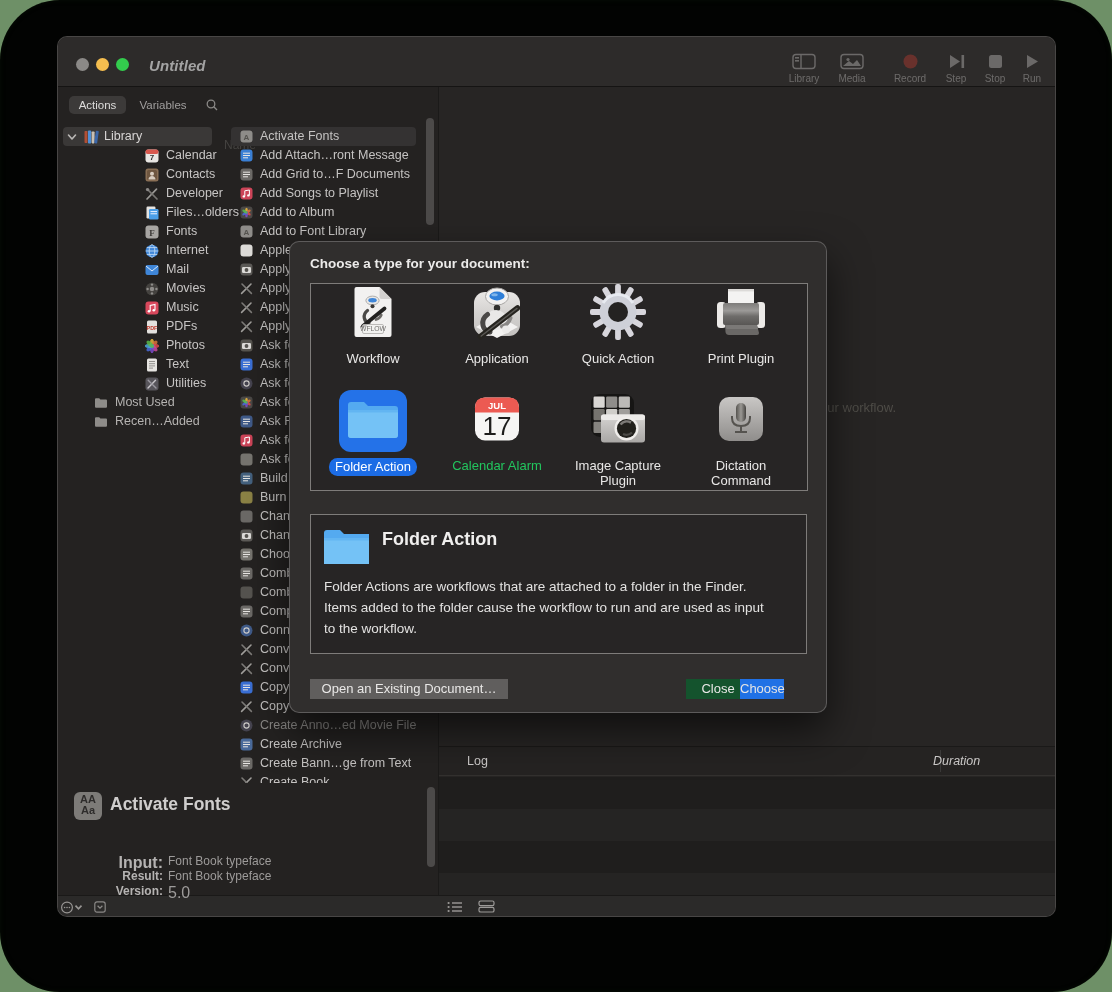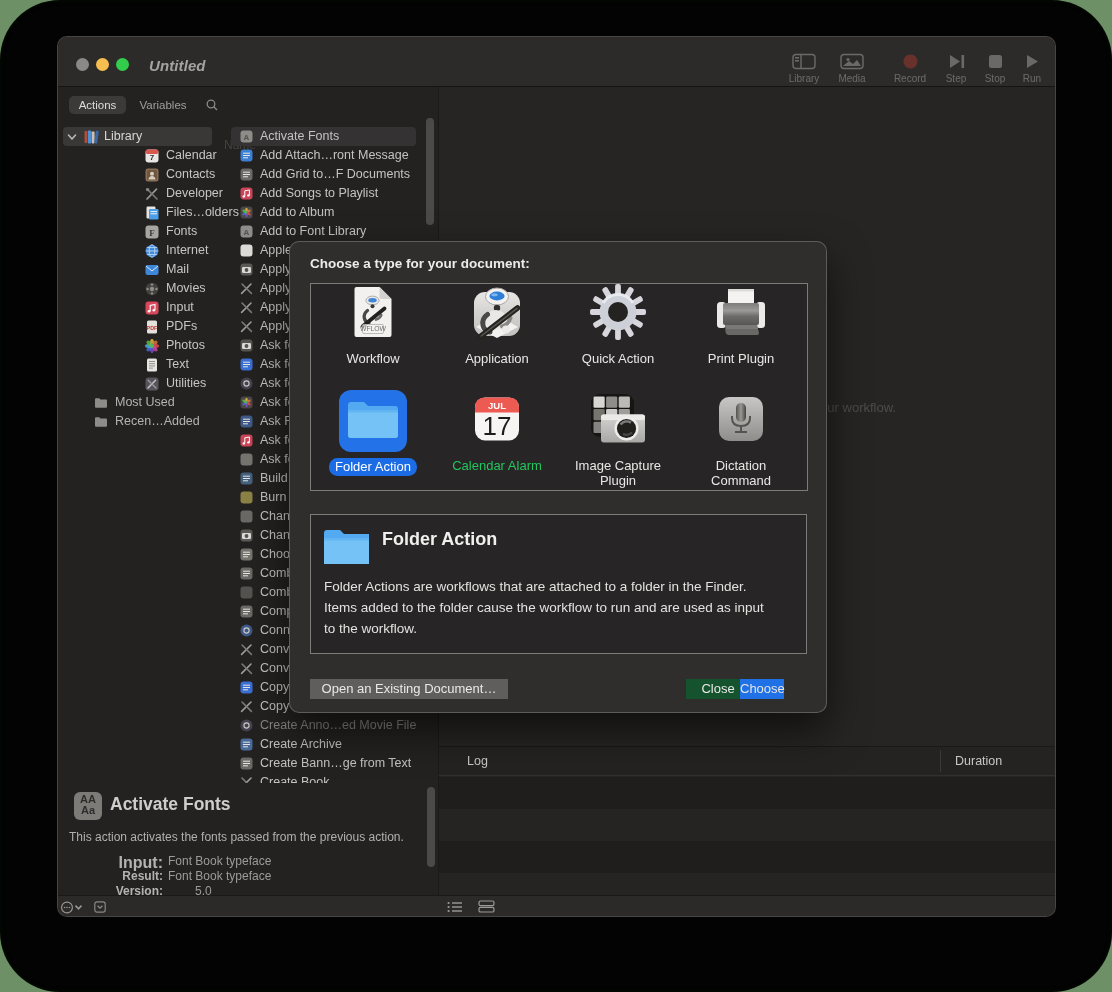--- a/index.html
+++ b/index.html
@@ -208,21 +208,21 @@
             </svg></span>
           <span class="tx">Movies</span>
         </div>
 <div class="srow" style="top:180.0px;">
           <span class="ic"><svg width="14" height="14" viewBox="0 0 14 14" style="">
               <rect x="0.5" y="0.5" width="13" height="13" rx="3" fill="#d8485c"></rect>
               <path d="M5.2 10.2 V4.4 L10 3.4 V9.2" stroke="#fff" stroke-width="1.1" fill="none"></path>
               <circle cx="4" cy="10.2" r="1.3" fill="#fff"></circle>
               <circle cx="8.8" cy="9.2" r="1.3" fill="#fff"></circle>
             </svg></span>
-          <span class="tx">Input</span>
+          <span class="tx">Music</span>
         </div>
 <div class="srow" style="top:199.0px;">
           <span class="ic"><svg width="14" height="14" viewBox="0 0 14 14" style="">
               <rect x="2" y="0.5" width="10" height="13" rx="1.5" fill="#e3e1de"></rect>
               <text x="7" y="9.8" font-size="5.4" font-weight="bold" text-anchor="middle" fill="#c0392b" font-family="Liberation Sans">PDF</text>
             </svg></span>
           <span class="tx">PDFs</span>
         </div>
 <div class="srow" style="top:218.0px;">
           <span class="ic"><svg width="14" height="14" viewBox="0 0 14 14" style="">
@@ -529,38 +529,37 @@
             </svg></span>
           <span class="tx">Create Book</span>
         </div>
       </div>
       <div class="vscroll" style="left:368px;top:31px;height:107px;"></div>
       <div class="descarea">
 <div style="position:absolute;left:16px;top:6px;width:28px;height:28px;border-radius:6px;background:#7d7b78;">
  <div style="position:absolute;left:0;top:2px;width:100%;text-align:center;font-size:11px;font-weight:bold;color:#2e2c2b;line-height:11px;">AA<br>Aa</div>
 </div>
 <div style="position:absolute;left:52px;top:8px;font-size:17.5px;font-weight:bold;color:#cfcdcc;">Activate Fonts</div>
-<div style="position:absolute;left:11px;top:44px;font-size:12px;color:#b2b0af;">This action activates the fonts passed from the previous action.</div>
 <div style="position:absolute;left:0;top:68px;width:105px;text-align:right;font-size:16px;font-weight:bold;color:#b5b3b2;">Input:</div>
 <div style="position:absolute;left:110px;top:68px;font-size:12px;color:#9d9b9a;">Font Book typeface</div>
 <div style="position:absolute;left:0;top:83px;width:105px;text-align:right;font-size:12px;font-weight:bold;color:#b5b3b2;">Result:</div>
 <div style="position:absolute;left:110px;top:83px;font-size:12px;color:#9d9b9a;">Font Book typeface</div>
 <div style="position:absolute;left:0;top:98px;width:105px;text-align:right;font-size:12px;font-weight:bold;color:#b5b3b2;">Version:</div>
-<div style="position:absolute;left:110px;top:98px;font-size:12px;color:#9d9b9a;margin-left:27px;">5.0</div>
+<div style="position:absolute;left:110px;top:98px;font-size:16px;color:#9d9b9a;">5.0</div>
 <div class="vscroll" style="left:369px;top:1px;height:80px;"></div>
 </div>
     </div>
     <div style="position:absolute;left:380px;top:50px;width:1px;height:810px;background:#1b1a19;"></div>
     <div class="rightpane">
       <div class="placeholder">Drag actions or files here to build your workflow.</div>
       <div class="logpane">
         <div class="loghead">
           <div class="t" style="left:28px;">Log</div>
           <div style="position:absolute;left:501px;top:3px;width:1px;height:22px;background:#3a3938;"></div>
-          <div class="t" style="left:516px;">Duration</div>
+          <div class="t" style="left:494px;font-style:italic;">Duration</div>
         </div>
         <div class="stripe" style="top:30px;height:32px;background:#1f1e1d;"></div>
         <div class="stripe" style="top:62px;height:32px;background:#252423;"></div>
         <div class="stripe" style="top:94px;height:32px;background:#1f1e1d;"></div>
         <div class="stripe" style="top:126px;height:24px;background:#252423;"></div>
       </div>
     </div>
     <div class="bottombar">
 <svg width="24" height="13" viewBox="0 0 24 13" style="position:absolute;left:3px;top:5px;">
  <circle cx="6" cy="6.5" r="5.4" fill="none" stroke="#989694" stroke-width="1.2"></circle>

